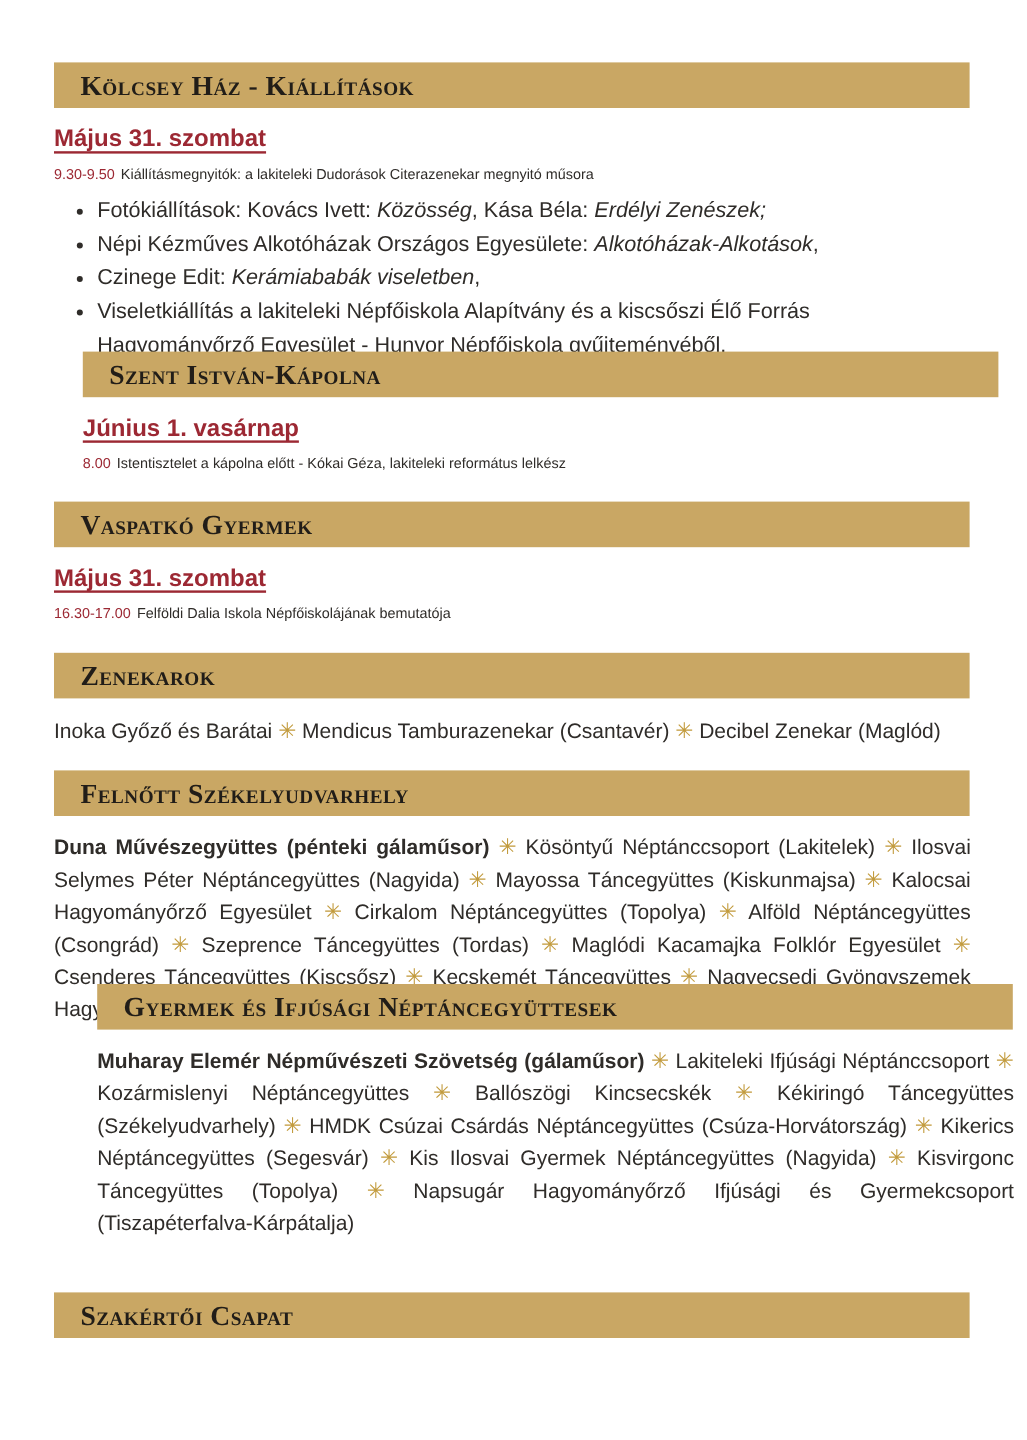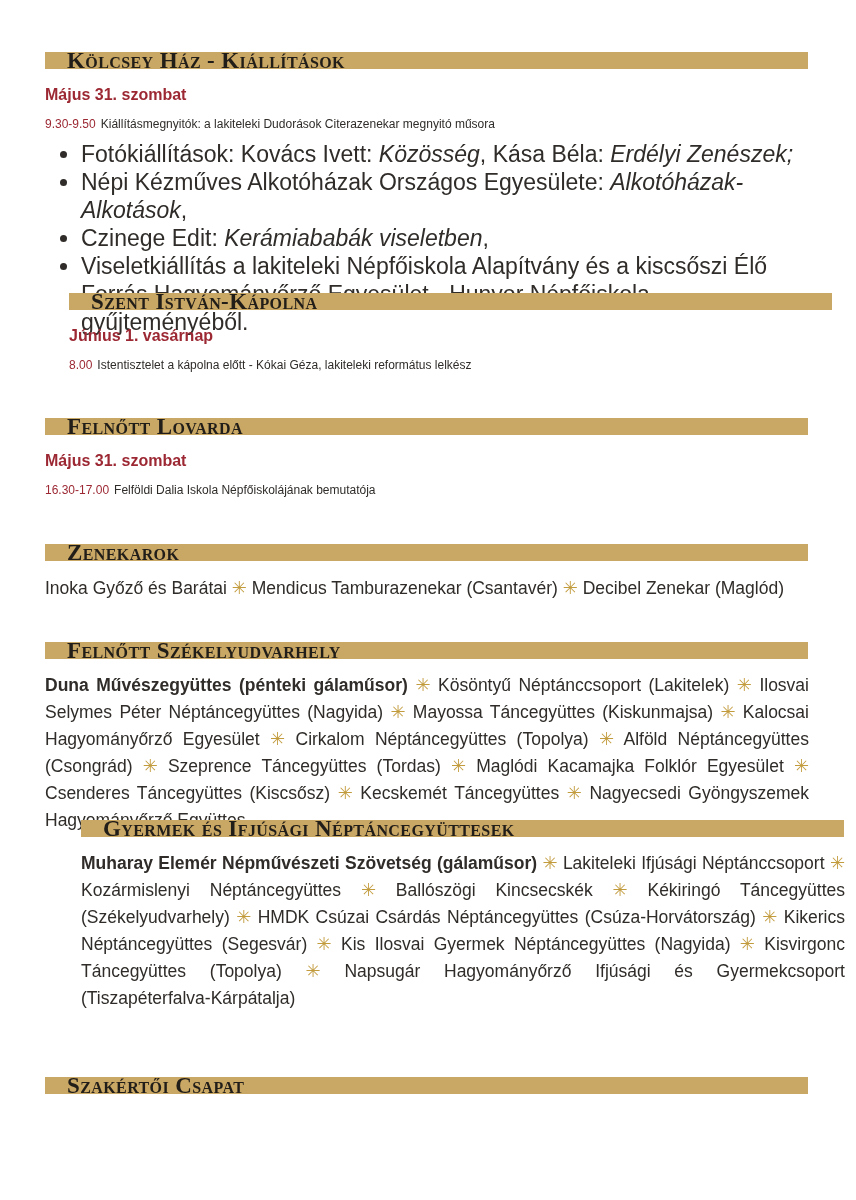--- a/index.html
+++ b/index.html
@@ -3,37 +3,37 @@
 <meta charset="utf-8">
 <style>
   html,body{margin:0;padding:0;}
   body{
     width:856px;height:1200px;background:var(--background,#ffffff);
     font-family:"Liberation Sans",sans-serif;color:var(--body,#2f2c29);
     position:relative;overflow:hidden;
   }
   .section{position:absolute;left:45px;width:764px;}
   .bar{
-    background:var(--bar,#c9a764);height:17px;box-sizing:border-box;
+    background:var(--bar,#c9a764);height:38px;box-sizing:border-box;
     display:flex;align-items:center;padding-left:22px;width:763px;
   }
   .bar h2{
     font-family:"Liberation Serif","DejaVu Serif",serif;
     font-variant:small-caps;font-weight:bold;font-size:23px;line-height:1;
     letter-spacing:0.4px;color:var(--header_text,#211d18);margin:0;
   }
   .date{
-    color:var(--red,#9c2833);font-weight:bold;font-size:16px;line-height:22px;
-    margin:15px 0 0 0;
+    color:var(--red,#9c2833);font-weight:bold;font-size:20px;line-height:22px;
+    margin:15px 0 0 0;text-decoration:underline;
     text-decoration-thickness:2px;text-underline-offset:4px;
   }
   .event{font-size:12px;line-height:22px;margin:7px 0 0 0;}
   .event .time{color:var(--red,#9c2833);margin-right:5px;}
   ul.bullets{margin:5px 0 0 0;padding-left:36px;list-style:disc;}
-  ul.bullets li{font-size:23px;line-height:28px;}
+  ul.bullets li{font-size:18px;line-height:28px;}
   .starpara{
     font-size:17.5px;line-height:27px;margin:13px 0 0 0;
     text-align:justify;
   }
   .starline{font-size:17.5px;line-height:24px;margin:15px 0 0 0;}
   .star{color:var(--gold,#c29b3d);font-size:18px;}
   .b{font-weight:bold;}
   .it{font-style:italic;}
   
   #s-kolcsey{top:52px;} #s-kapolna{top:293px;margin-left:24px;} #s-lovarda{top:418px;}
@@ -64,21 +64,21 @@
     <h2>Szent István-Kápolna</h2>
   </div>
   <p class="date">Június 1. vasárnap</p>
   <p class="event">
     <span class="time">8.00</span><span>Istentisztelet a kápolna előtt - Kókai Géza, lakiteleki református lelkész</span>
   </p>
 </div>
 
 <div class="section" id="s-lovarda">
   <div class="bar">
-    <h2>Felnőtt Lovarda</h2>
+    <h2>Vaspatkó Gyermek</h2>
   </div>
   <p class="date">Május 31. szombat</p>
   <p class="event">
     <span class="time">16.30-17.00</span><span>Felföldi Dalia Iskola Népfőiskolájának bemutatója</span>
   </p>
 </div>
 
 <div class="section" id="s-zenekarok">
   <div class="bar">
     <h2>Zenekarok</h2>

